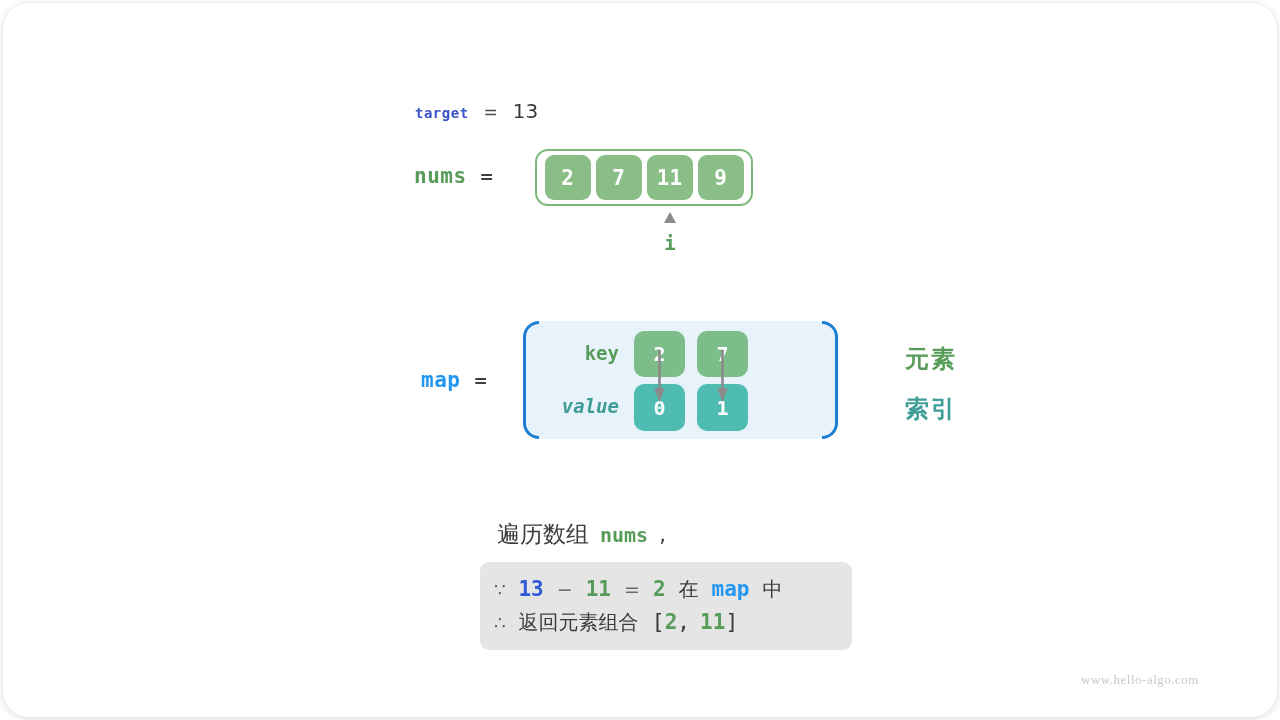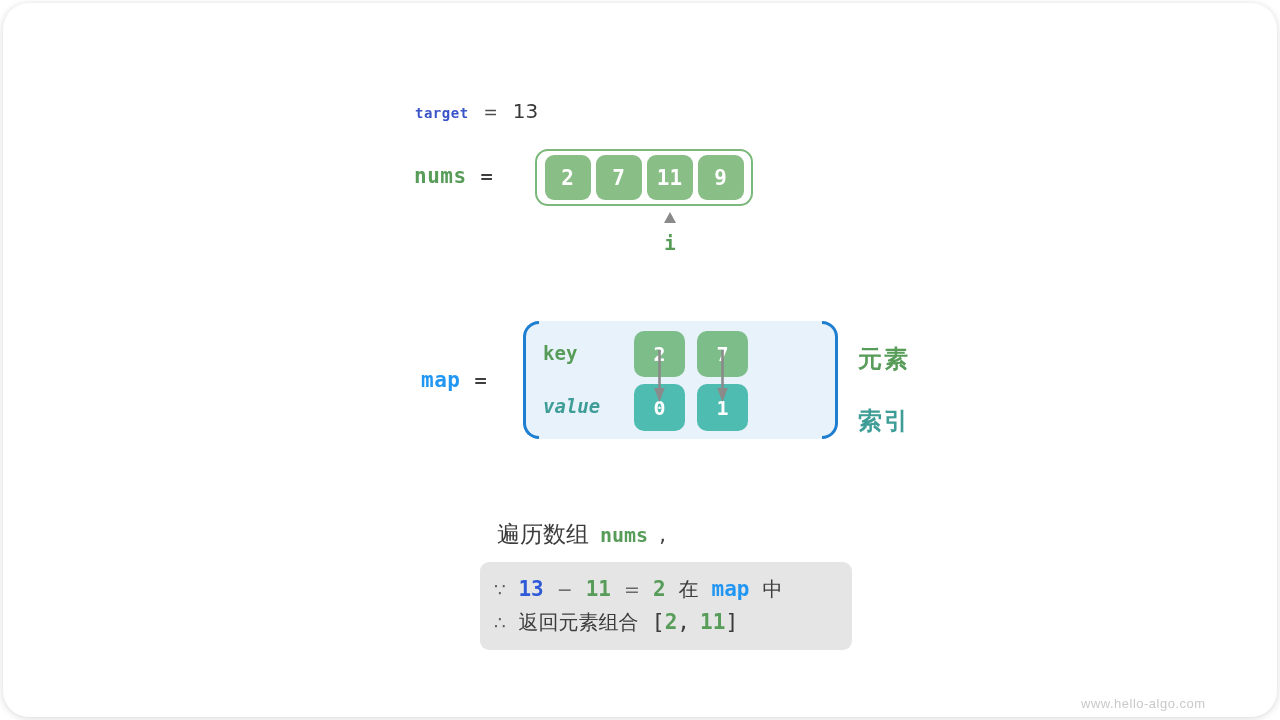--- a/index.html
+++ b/index.html
@@ -49,38 +49,38 @@
   
   .map-label-row{ position:absolute; left:418px; top:365px; display:flex; align-items:baseline; gap:13px; }
   .map-label{ font-family:var(--mono); font-weight:bold; font-size:21px; letter-spacing:.5px; color:var(--map-blue,#2196F3); }
 
   .map-box{ position:absolute; left:520px; top:318px; width:315px; height:118px;
     background:var(--map-bg,#E8F2FA); border-radius:16px; }
   .bracket{ position:absolute; top:0; height:100%; width:16px; border:3px solid var(--bracket-blue,#1E7ED0); }
   .bracket.left{ left:0; border-right:none; border-radius:16px 0 0 16px; }
   .bracket.right{ right:0; border-left:none; border-radius:0 16px 16px 0; }
 
-  .kv-label{ position:absolute; left:540px; width:76px; 
+  .kv-label{ position:absolute; left:540px; width:76px; text-align:right;
     font-family:var(--mono); font-weight:bold; font-size:19px; }
   .key-label{ top:339px; color:var(--green-text,#579C58); }
   .value-label{ top:392px; color:var(--teal-text,#3F9D98);font-style:italic; }
 
   .kv-cell{ position:absolute; width:51px; border-radius:10px; color:#fff;
     font-family:var(--mono); font-weight:bold; font-size:20px;
     display:flex; align-items:center; justify-content:center; }
   .key-cell{ top:328px; height:46px; background:var(--key-green,#7DBD8A); }
   .value-cell{ top:381px; height:47px; background:var(--value-teal,#4FBCB2); }
   .col-0{ left:631px; } .col-1{ left:694px; }
 
   .kv-arrow{ position:absolute; top:347px; width:13px; height:53px; }
   .kv-arrow.a0{ left:650px; } .kv-arrow.a1{ left:713px; }
 
-  .side-label{ position:absolute; left:855px; font-weight:bold; font-size:24px; letter-spacing:2px; }
+  .side-label{ position:absolute; left:902px; font-weight:bold; font-size:24px; letter-spacing:2px; }
   .element-label{ top:340px; color:var(--green-text,#579C58); }
-  .index-label{ top:390px; color:var(--teal-text,#3F9D98);margin-top:12px; }
+  .index-label{ top:390px; color:var(--teal-text,#3F9D98); }
 
   
   .caption{ position:absolute; left:494px; top:516px; display:flex; align-items:baseline; gap:11px;
     font-size:21px; color:var(--dark-text,#3C3C3C); }
   .caption-code{ font-family:var(--mono); font-weight:bold; font-size:20px; color:var(--green-text,#579C58); }
 
   .note-box{ position:absolute; left:477px; top:559px; width:372px; height:88px;
     background:var(--note-bg,#E5E5E5); border-radius:9px; padding:11px 14px;
     display:flex; flex-direction:column; justify-content:space-around; }
   .note-line{ display:flex; align-items:baseline; gap:13px; }
@@ -88,22 +88,22 @@
   .blue-num{ font-family:var(--mono); font-weight:bold; font-size:21px; color:var(--strong-blue,#2E59D8); }
   .green-num{ font-family:var(--mono); font-weight:bold; font-size:21px; color:var(--green-text,#579C58); }
   .op{ font-size:19px; color:var(--muted-text,#6A6A6A); }
   .cjk{ font-size:20px; color:var(--dark-text,#3C3C3C); }
   .map-ref{ font-family:var(--mono); font-weight:bold; font-size:21px; color:var(--map-blue,#2196F3); }
   .result-group{ display:flex; align-items:baseline; }
   .bracket-ch{ font-family:var(--mono); font-size:22px; color:var(--dark-text,#3C3C3C); }
   .comma-ch{ font-family:var(--mono); font-size:21px; color:var(--dark-text,#3C3C3C); }
   .result-group .green-num.second{ margin-left:10px; }
 
-  .watermark{ position:absolute; left:1078px; top:669px; font-family:Liberation Sans, sans-serif;
-    font-size:13px; letter-spacing:.5px; color:var(--watermark-gray,#C9C9C9);margin-top:24px; }
+  .watermark{ position:absolute; left:1078px; top:669px; font-family:Liberation Serif, serif;
+    font-size:13px; letter-spacing:.5px; color:var(--watermark-gray,#C9C9C9); }
 </style>
 </head>
 <body>
 
 <div class="card">
 
   <div class="target-line">
     <span class="target-label">target</span>
     <span class="target-eq">=</span>
     <span class="target-val">13</span>

